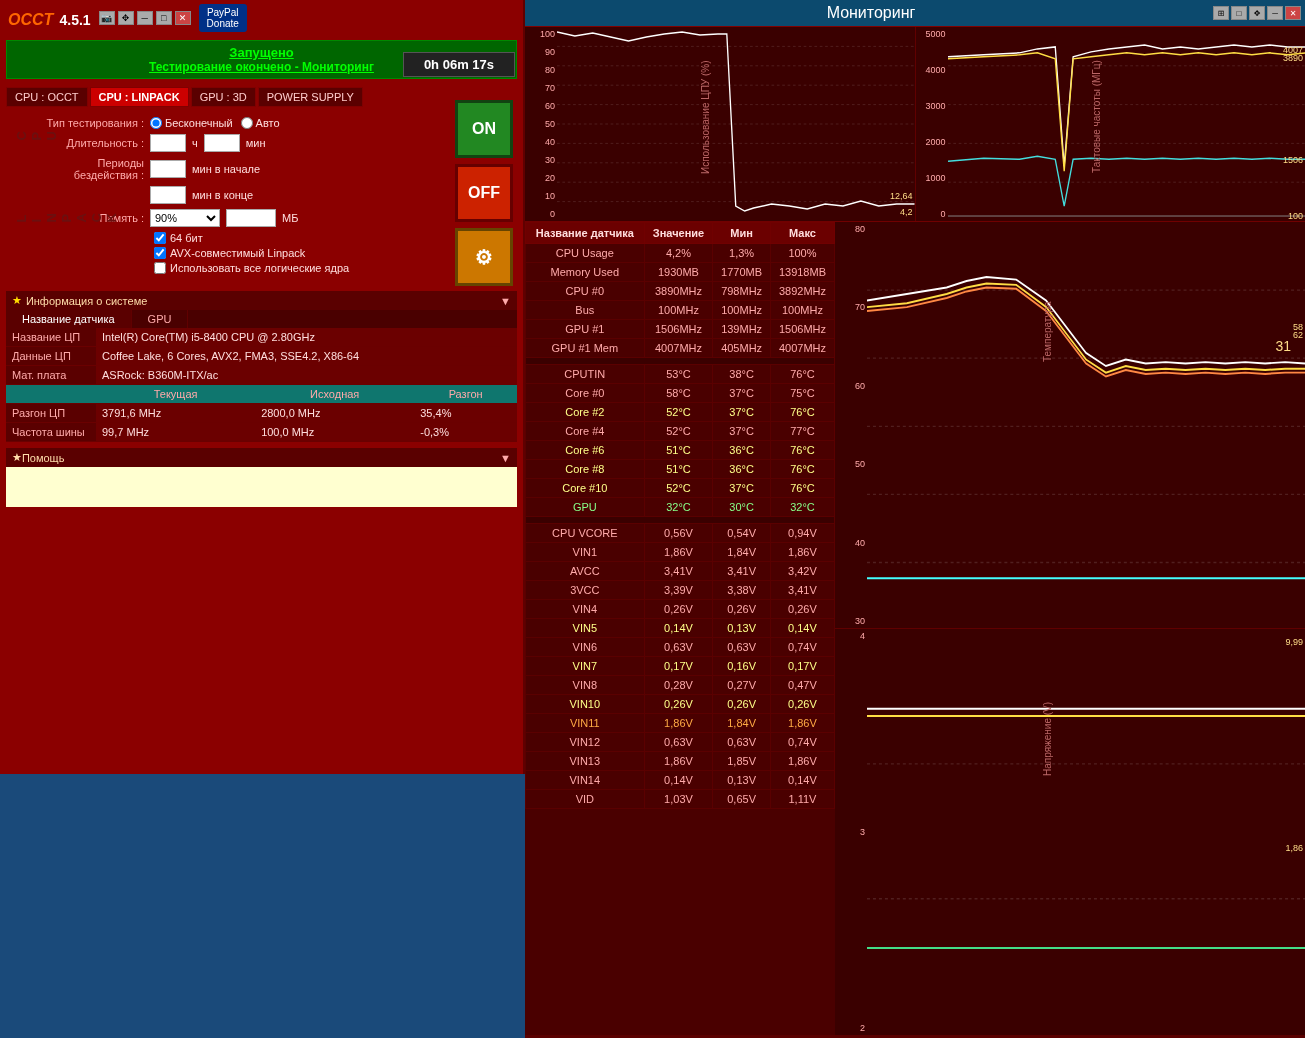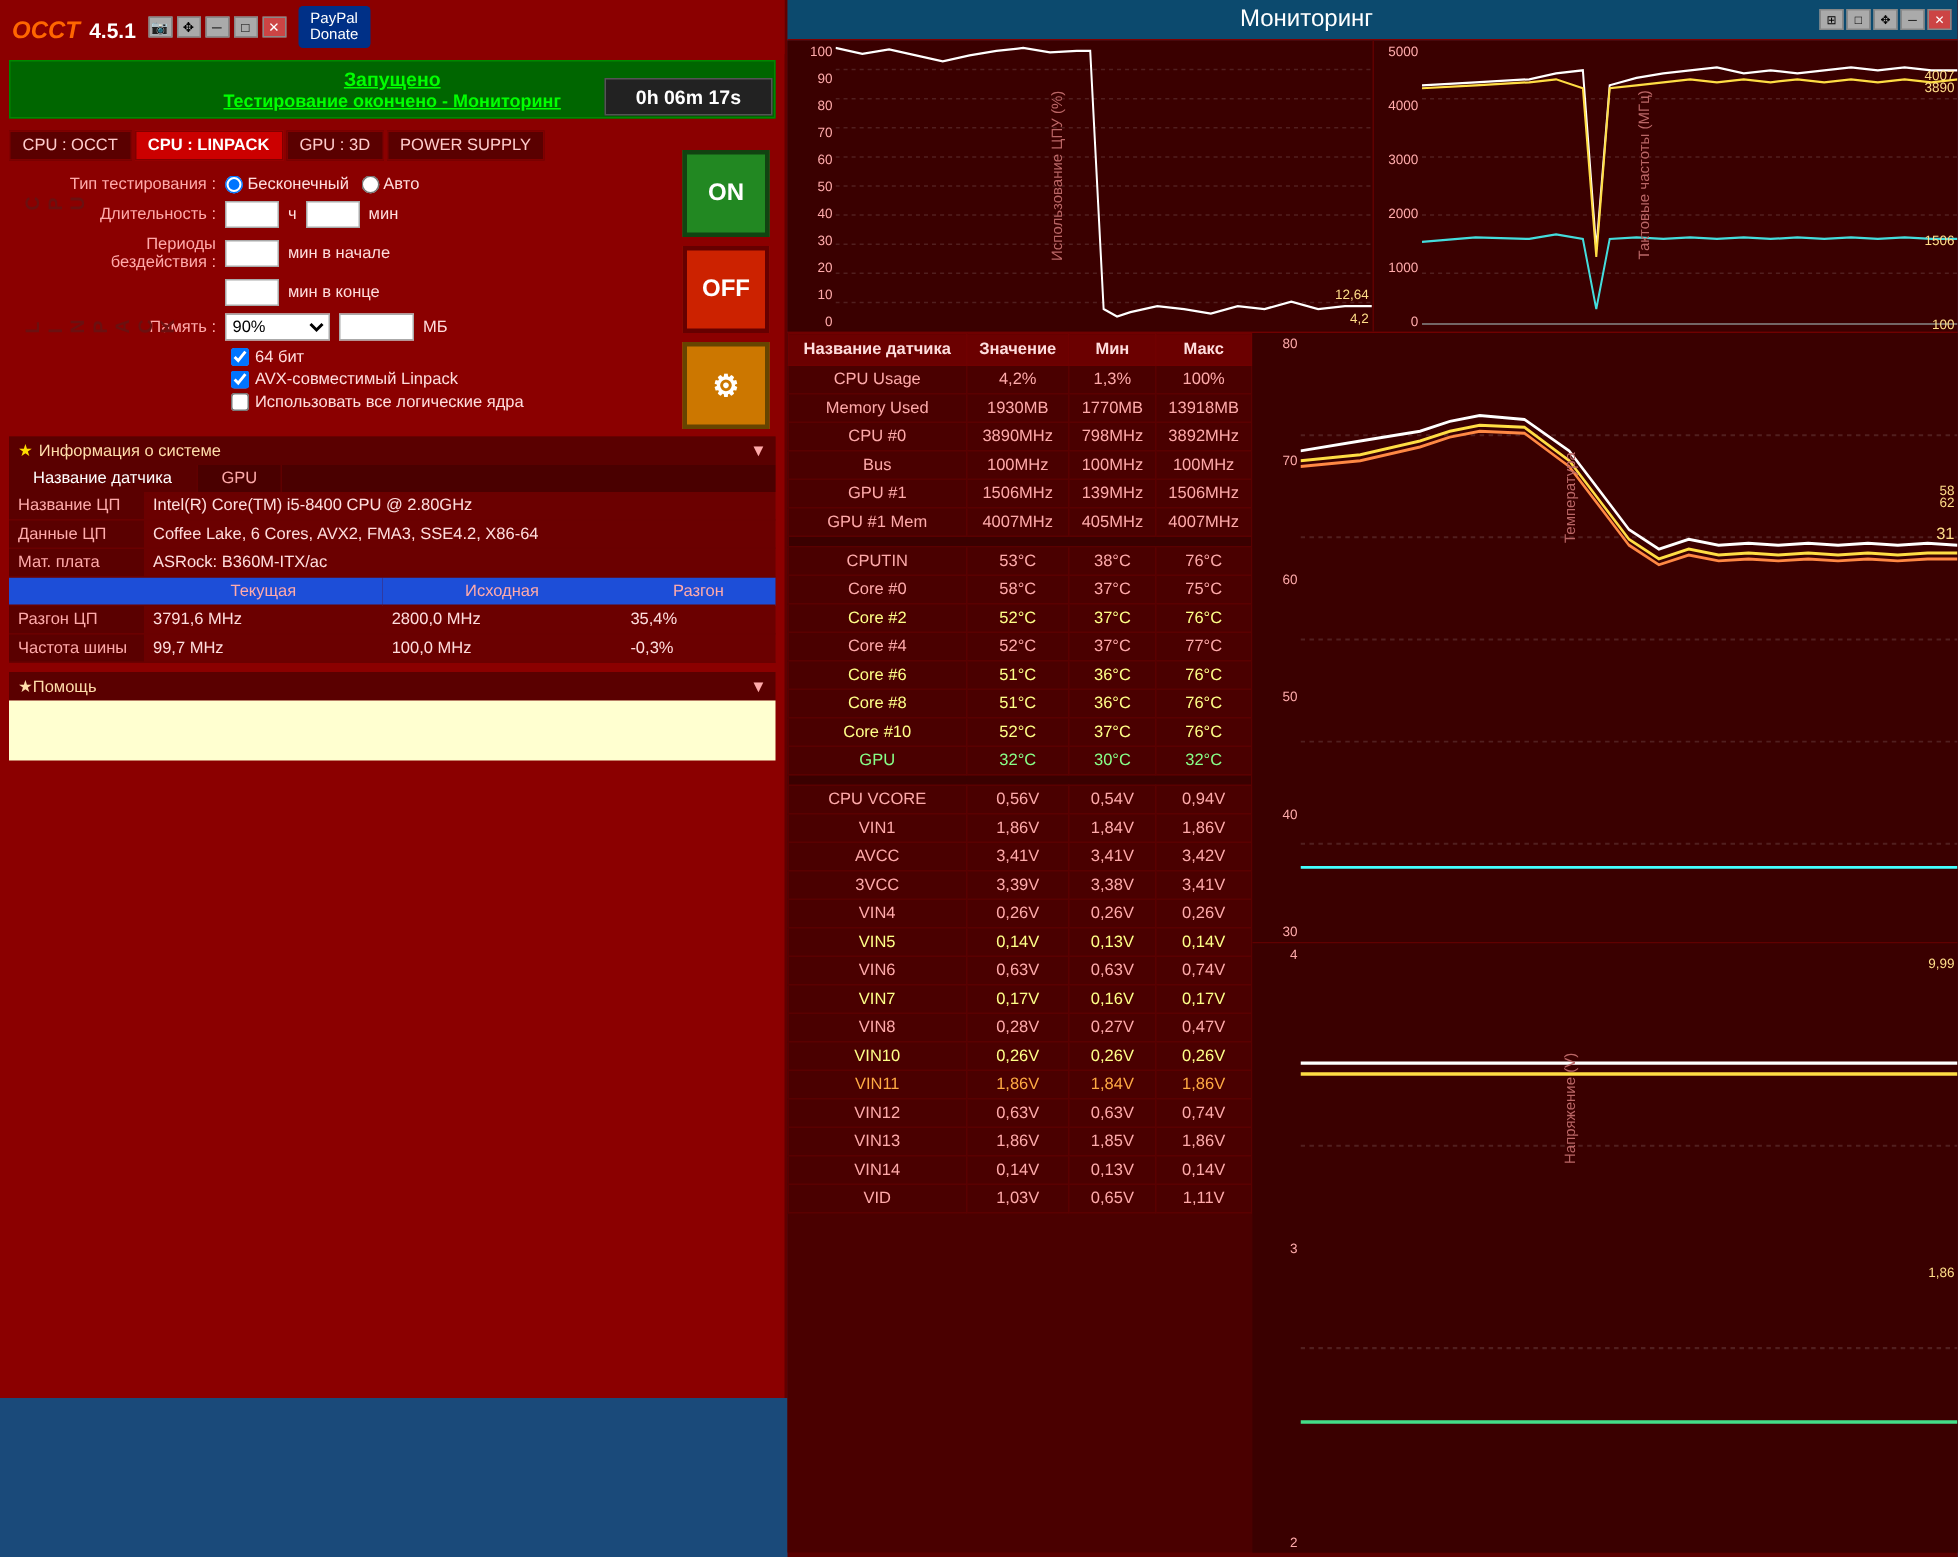--- a/index.html
+++ b/index.html
@@ -10,21 +10,21 @@
       font-family: Arial, sans-serif;
       font-size: 11px;
       overflow: hidden;
     }
 
     
     #left-panel {
       position: absolute;
       left: 0; top: 0;
       width: 525px;
-      height: 932px;
+      height: 774px;
       background: #8b0000;
       border-right: 2px solid #600000;
     }
 
     
     #header-bar {
       display: flex;
       align-items: center;
       background: #8b0000;
       padding: 4px 8px;
@@ -214,21 +214,21 @@
       padding: 3px 6px;
       border-bottom: 1px solid #6a0000;
       color: #ffdddd;
     }
     #cpu-info-table td:first-child {
       background: #5a0000;
       color: #ffaaaa;
       width: 90px;
     }
     #cpu-info-table th {
-      background: #1d4ed8;
+      background: #0f766e;
       color: #ffaaaa;
       padding: 3px 6px;
       font-weight: normal;
       text-align: center;
       border-bottom: 1px solid #6a0000;
     }
 
     
     #help-section {
       margin: 6px;
@@ -866,21 +866,21 @@
             <polyline points="0,60 40,55 80,50 100,45 120,42 150,44 180,60 200,80 220,100 240,110 260,105 280,108 300,107 320,108 340,107 360,108 380,107 400,108 420,107 440,108" fill="none" stroke="white" stroke-width="1.5"></polyline>
 
             <polyline points="0,65 40,62 80,55 100,50 120,47 150,48 180,65 200,85 220,105 240,115 260,110 280,113 300,112 320,113 340,112 360,113 380,112 400,113 420,112 440,112" fill="none" stroke="#ffdd44" stroke-width="1.5"></polyline>
 
             <polyline points="0,68 40,65 80,58 100,53 120,50 150,51 180,68 200,88 220,108 240,118 260,113 280,116 300,115 320,116 340,115 360,116 380,115 400,116 420,115 440,115" fill="none" stroke="#ff8844" stroke-width="1.5"></polyline>
 
             <polyline points="0,272 40,272 80,272 100,272 120,272 150,272 180,272 200,272 220,272 240,272 260,272 280,272 300,272 320,272 340,272 360,272 380,272 400,272 420,272 440,272" fill="none" stroke="#44ffff" stroke-width="1.5"></polyline>
           </svg>
           <div style="position:absolute; right:2px; top:100px; color:#ffdd88; font-size:9px;">58</div>
           <div style="position:absolute; right:2px; top:108px; color:#ffdd88; font-size:9px;">62</div>
-          <div style="position:absolute; right:2px; top:116px; color:#ffdd88; font-size:11px;margin-top:12px;">31</div>
+          <div style="position:absolute; right:14px; top:116px; color:#ffdd88; font-size:14px;">31</div>
           <div style="position:absolute; left:40%; top:10px; color:#bb6666; font-size:10px; writing-mode:vertical-rl; transform:rotate(180deg); height:200px; text-align:center;">Температура</div>
         </div>
       </div>
 
       <div class="side-chart" style="border-bottom:none;">
         <div class="side-chart-yaxis">
           <span>4</span>
           <span>3</span>
           <span>2</span>
         </div>

